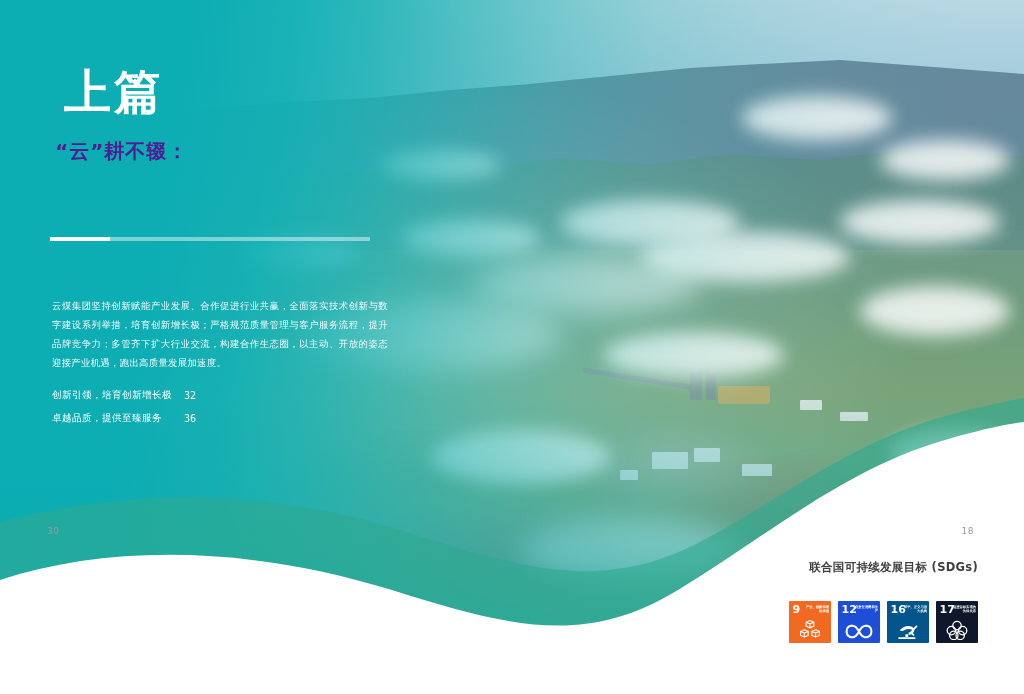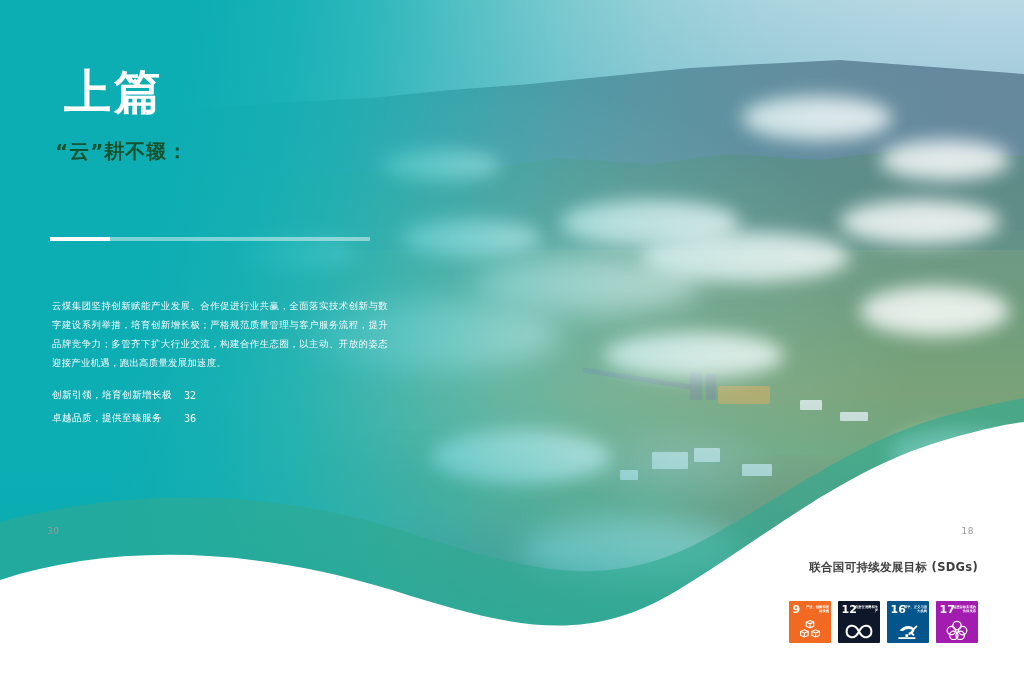--- a/index.html
+++ b/index.html
@@ -52,21 +52,21 @@
   .teal-bottom{position:absolute;left:0;bottom:0;width:1024px;height:300px;
     background:linear-gradient(0deg,rgba(10,170,178,.85) 0%,rgba(10,170,178,.45) 45%,rgba(10,170,178,0) 100%);}
 
   
   .waves{position:absolute;left:0;bottom:0;width:1024px;height:300px;}
 
   
   .content{position:absolute;left:0;top:0;width:1024px;height:564px;}
   .chap{position:absolute;left:64px;top:68px;color:#ffffff;font-size:47px;font-weight:700;letter-spacing:3px;line-height:1;
     font-family:"DejaVu Sans","Liberation Sans",sans-serif;}
-  .sub{position:absolute;left:55px;top:136px;color:#14532d;font-size:20px;font-weight:700;line-height:31px;letter-spacing:1px;
+  .sub{position:absolute;left:55px;top:136px;color:#4c1d95;font-size:20px;font-weight:700;line-height:31px;letter-spacing:1px;
     font-family:"DejaVu Sans","Liberation Sans",sans-serif;}
   .rule{position:absolute;left:50px;top:237px;width:320px;height:4px;background:rgba(255,255,255,.45);}
   .rule::before{content:"";position:absolute;left:0;top:0;width:60px;height:4px;background:#ffffff;}
   .sect{position:absolute;left:52px;top:252px;color:#ffffff;font-size:29px;font-weight:700;letter-spacing:1px;line-height:1.15;
     font-family:"DejaVu Sans","Liberation Sans",sans-serif;}
   .para{position:absolute;left:52px;top:296px;width:336px;color:rgba(255,255,255,.95);font-size:9.4px;line-height:19px;
     text-align:justify;letter-spacing:.3px;font-family:"DejaVu Sans","Liberation Sans",sans-serif;}
 
   .toc{position:absolute;left:52px;top:386px;width:210px;}
   .toc-row{display:flex;align-items:center;height:18px;margin-bottom:5px;}
@@ -182,21 +182,21 @@
                 <path d="M8.2 2.2 L12 3.8 L15.8 2.2 M12 3.8 L12 7.8"></path>
                 <path d="M2.6 11.4 L6.4 9.8 L10.2 11.4 L10.2 15.4 L6.4 17 L2.6 15.4 Z"></path>
                 <path d="M2.6 11.4 L6.4 13 L10.2 11.4 M6.4 13 L6.4 17"></path>
                 <path d="M13.8 11.4 L17.6 9.8 L21.4 11.4 L21.4 15.4 L17.6 17 L13.8 15.4 Z"></path>
                 <path d="M13.8 11.4 L17.6 13 L21.4 11.4 M17.6 13 L17.6 17"></path>
               </g>
             </svg>
           </span>
         </div>
 
-        <div class="sdg-card" style="background:#0f172a">
+        <div class="sdg-card" style="background:#1d4ed8">
           <span class="sdg-num">12</span>
           <span class="sdg-txt">负责任消费和生产</span>
           <span class="sdg-ico">
             <svg width="28" height="17" viewBox="0 0 28 17">
               <path d="M14 8.5 C 11.4 3.4 8.6 2.2 6 2.8 C 3 3.5 1.6 6 1.6 8.5 C 1.6 11 3 13.5 6 14.2 C 8.6 14.8 11.4 13.6 14 8.5 C 16.6 3.4 19.4 2.2 22 2.8 C 25 3.5 26.4 6 26.4 8.5 C 26.4 11 25 13.5 22 14.2 C 19.4 14.8 16.6 13.6 14 8.5 Z" fill="none" stroke="#fff" stroke-width="2"></path>
             </svg>
           </span>
         </div>
 
         <div class="sdg-card" style="background:#04558B">
@@ -207,21 +207,21 @@
               <g fill="#fff">
                 <path d="M4.5 9.6 C 7 6.4 11 4.6 14.8 5.2 C 16.4 5.4 17.6 6 18.6 7 L21.4 4.2 L22.6 5.4 L19.6 8.4 C 19.2 11.4 16.6 13.6 13.6 14 L13.6 11.6 C 15.2 11.2 16.6 10.2 17 8.8 C 14.4 7.2 10.6 7.8 8 10 Z"></path>
                 <path d="M10.4 13.2 L13.2 13.2 L13.2 16 L10.4 16 Z"></path>
                 <path d="M3.4 16.3 L20.4 16.3 L20.4 17.9 L3.4 17.9 Z"></path>
                 <path d="M16.8 11.2 L19.6 13.8 L18.4 15 L15.6 12.4 Z"></path>
               </g>
             </svg>
           </span>
         </div>
 
-        <div class="sdg-card" style="background:#a21caf">
+        <div class="sdg-card" style="background:#0f172a">
           <span class="sdg-num">17</span>
           <span class="sdg-txt">促进目标实现的伙伴关系</span>
           <span class="sdg-ico">
             <svg width="24" height="20" viewBox="0 0 24 20">
               <g fill="none" stroke="#fff" stroke-width="1.3">
                 <circle cx="12" cy="5.6" r="4.2"></circle>
                 <circle cx="6.4" cy="10.6" r="4.2"></circle>
                 <circle cx="17.6" cy="10.6" r="4.2"></circle>
                 <circle cx="8.8" cy="15.4" r="4.2"></circle>
                 <circle cx="15.2" cy="15.4" r="4.2"></circle>

